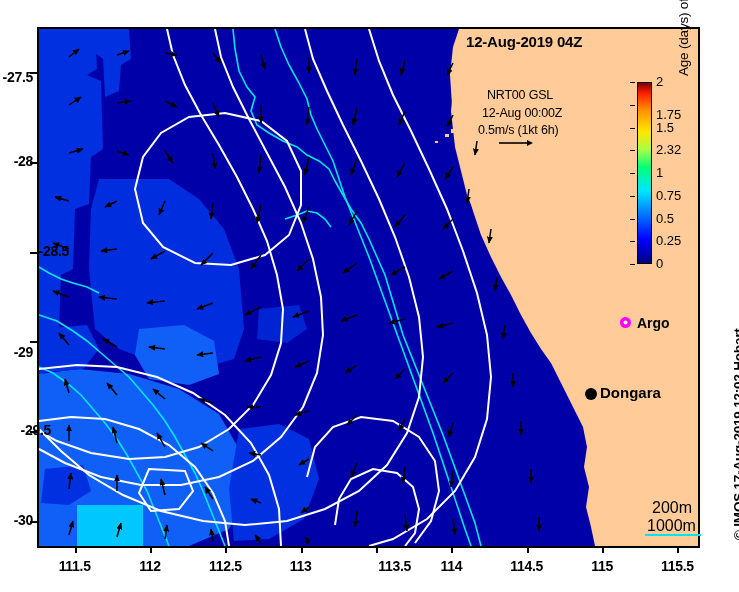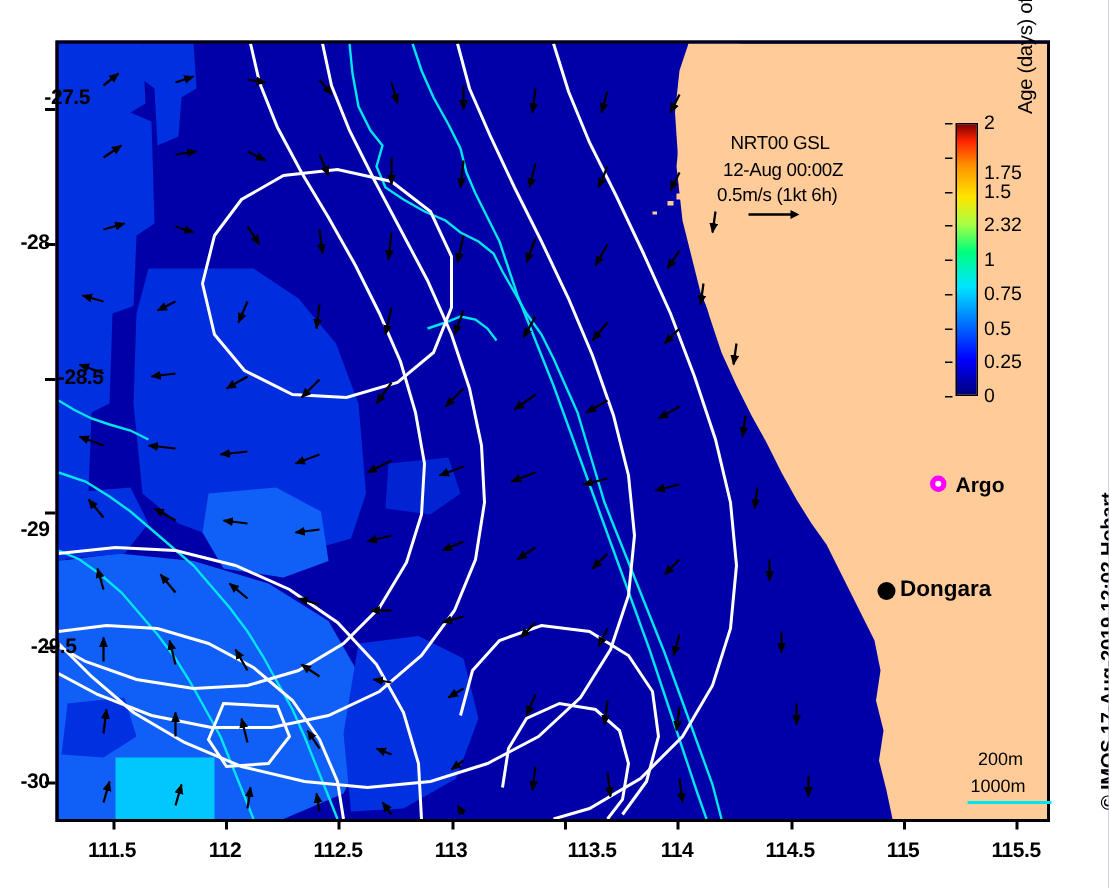--- a/index.html
+++ b/index.html
@@ -31,21 +31,21 @@
   #an2{left:482px;top:106px;}
   #an3{left:478px;top:123px;}
   #refarrow{position:absolute;left:498px;top:137px;width:36px;height:12px;}
 
   #argo-label{position:absolute;left:637px;top:315px;font-size:14px;font-weight:bold;color:#000;}
   #argo-mark{position:absolute;left:619px;top:316px;width:13px;height:13px;}
   #dongara-label{position:absolute;left:600px;top:384px;font-size:15px;font-weight:bold;color:#000;}
   #dongara-mark{position:absolute;left:585px;top:388px;width:12px;height:12px;
                 border-radius:50%;background:#000;}
 
-  .scaletext{position:absolute;font-size:12px;color:#000;white-space:nowrap;}
+  .scaletext{position:absolute;font-size:16px;color:#000;white-space:nowrap;}
   #sc1{left:652px;top:499px;}
   #sc2{left:647px;top:517px;}
   #scline{position:absolute;left:645px;top:534px;width:56px;height:2px;background:#00e5ee;}
 
   
   #cbar{position:absolute;left:637px;top:82px;width:15px;height:182px;
         border:1px solid #000;box-sizing:border-box;
         background:linear-gradient(to top,
           #00007f 0%, #0000ff 13%, #0080ff 28%, #00e5ff 40%,
           #00ff7a 53%, #a8ff45 63%, #ffe500 73%, #ff9000 85%,
@@ -289,20 +289,21 @@
           <line x1="482" y1="392" x2="482" y2="406"></line>
             <line x1="492" y1="440" x2="492" y2="454"></line>
           <line x1="500" y1="488" x2="500" y2="502"></line>
           <line x1="430" y1="160" x2="428" y2="174"></line>
             <line x1="438" y1="112" x2="436" y2="126"></line>
         </g>
       </g>
     </svg>
   </div>
 
+  <div id="title">12-Aug-2019 04Z</div>
 
   <div class="annot" id="an1">NRT00 GSL</div>
   <div class="annot" id="an2">12-Aug 00:00Z</div>
   <div class="annot" id="an3">0.5m/s (1kt 6h)</div>
   <svg id="refarrow" viewBox="0 0 36 12">
     <line x1="1" y1="6" x2="30" y2="6" stroke="#000" stroke-width="1.6"></line>
     <path d="M29,3 L35,6 L29,9 z" fill="#000"></path>
   </svg>
 
   <svg id="argo-mark" viewBox="0 0 13 13">
@@ -356,21 +357,21 @@
       <div class="xlab" style="left: 451.375px;">114</div>
       <div class="tick xtick" style="left: 526.716px;"></div>
       <div class="xlab" style="left: 526.716px;">114.5</div>
       <div class="tick xtick" style="left: 602.057px;"></div>
       <div class="xlab" style="left: 602.057px;">115</div>
       <div class="tick xtick" style="left: 677.398px;"></div>
       <div class="xlab" style="left: 677.398px;">115.5</div>
     </div>
   <div id="yaxis">
       <div class="tick ytick" style="top: 71.9138px;"></div>
-      <div class="ylab" style="top: 65px; padding-left: 27px;">-27.5</div>
+      <div class="ylab" style="top: 78px;">-27.5</div>
       <div class="tick ytick" style="top: 161.741px;"></div>
       <div class="ylab" style="top: 161.741px;">-28</div>
       <div class="tick ytick" style="top: 251.569px;"></div>
       <div class="ylab" style="top: 251.569px; padding-left: 36px;">-28.5</div>
       <div class="tick ytick" style="top: 341.397px;"></div>
       <div class="ylab" style="top: 353px;">-29</div>
       <div class="tick ytick" style="top: 431.224px;"></div>
       <div class="ylab" style="top: 431.224px; padding-left: 18px;">-29.5</div>
       <div class="tick ytick" style="top: 521.052px;"></div>
       <div class="ylab" style="top: 521.052px;">-30</div>

